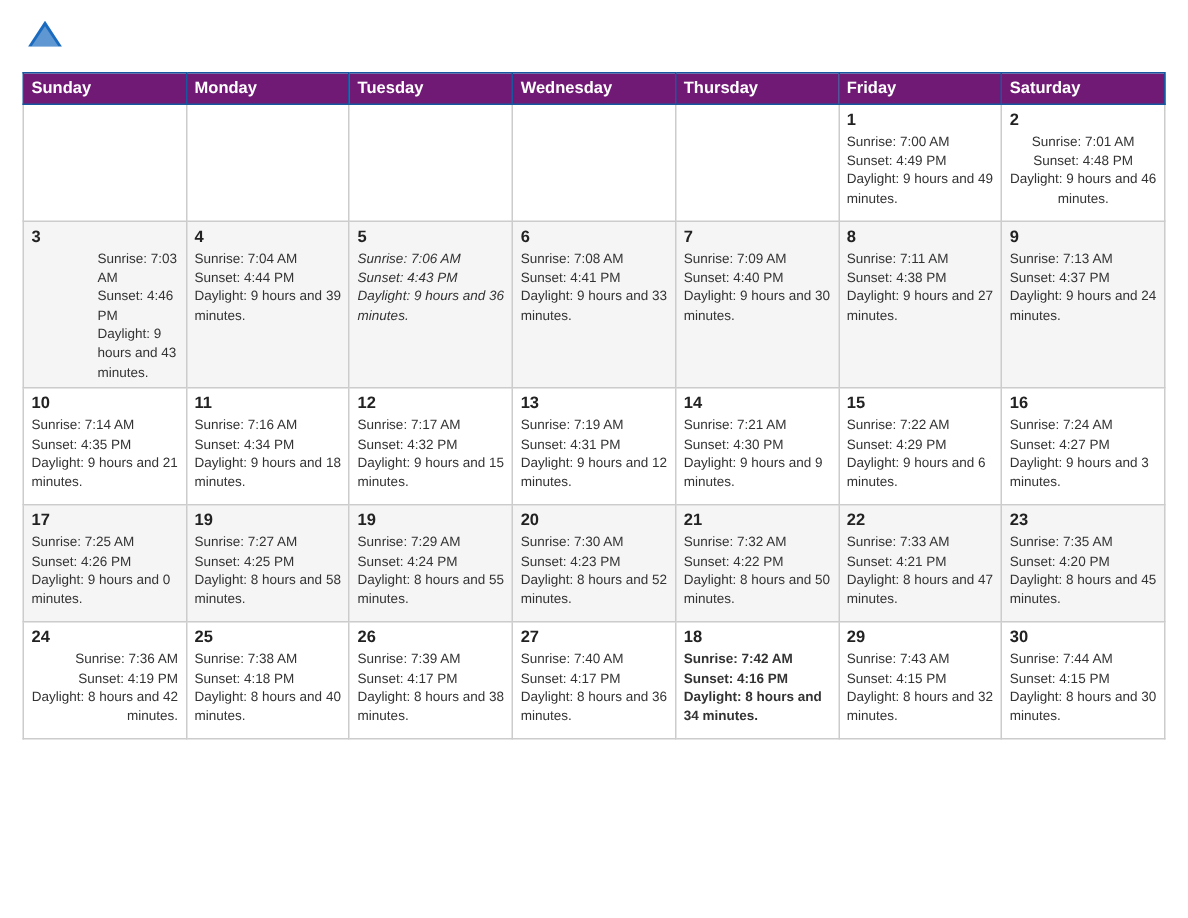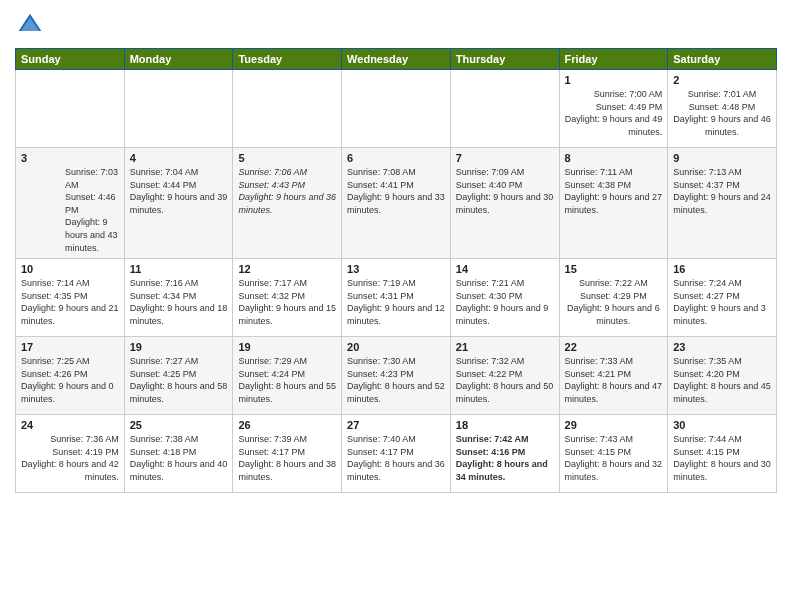--- a/index.html
+++ b/index.html
@@ -56,21 +56,21 @@
     .location {
       font-size: 14px;
       color: #444;
     }
     table {
       width: 100%;
       border-collapse: collapse;
       table-layout: fixed;
     }
     thead tr th {
-      background-color: #4d7c0f;
+      background-color: #701a75;
       color: #fff;
       font-size: 11px;
       font-weight: bold;
       padding: 4px 5px;
       text-align: left;
       border: 1px solid #1558a0;
     }
     tbody tr td {
       border: 1px solid #ccc;
       vertical-align: top;
@@ -134,21 +134,21 @@
     </thead>
     <tbody id="calendar-body">
     <tr>
           <td class="empty-cell"></td>
           <td class="empty-cell"></td>
           <td class="empty-cell"></td>
           <td class="empty-cell"></td>
           <td class="empty-cell"></td>
           <td>
             <span class="day-number">1</span>
-            <div class="day-info" style="white-space: pre-line; text-align: right;">Sunrise: 7:00 AM
+            <div class="day-info" style="white-space: pre-line;">Sunrise: 7:00 AM
 Sunset: 4:49 PM
 Daylight: 9 hours and 49 minutes.</div>
           </td>
           <td>
             <span class="day-number">2</span>
             <div class="day-info" style="white-space: pre-line; text-align: center;">Sunrise: 7:01 AM
 Sunset: 4:48 PM
 Daylight: 9 hours and 46 minutes.</div>
           </td>
         </tr>
@@ -222,21 +222,21 @@
 Daylight: 9 hours and 12 minutes.</div>
           </td>
           <td>
             <span class="day-number">14</span>
             <div class="day-info" style="white-space: pre-line;">Sunrise: 7:21 AM
 Sunset: 4:30 PM
 Daylight: 9 hours and 9 minutes.</div>
           </td>
           <td>
             <span class="day-number">15</span>
-            <div class="day-info" style="white-space: pre-line; text-align: center;">Sunrise: 7:22 AM
+            <div class="day-info" style="white-space: pre-line;">Sunrise: 7:22 AM
 Sunset: 4:29 PM
 Daylight: 9 hours and 6 minutes.</div>
           </td>
           <td>
             <span class="day-number">16</span>
             <div class="day-info" style="white-space: pre-line;">Sunrise: 7:24 AM
 Sunset: 4:27 PM
 Daylight: 9 hours and 3 minutes.</div>
           </td>
         </tr>

